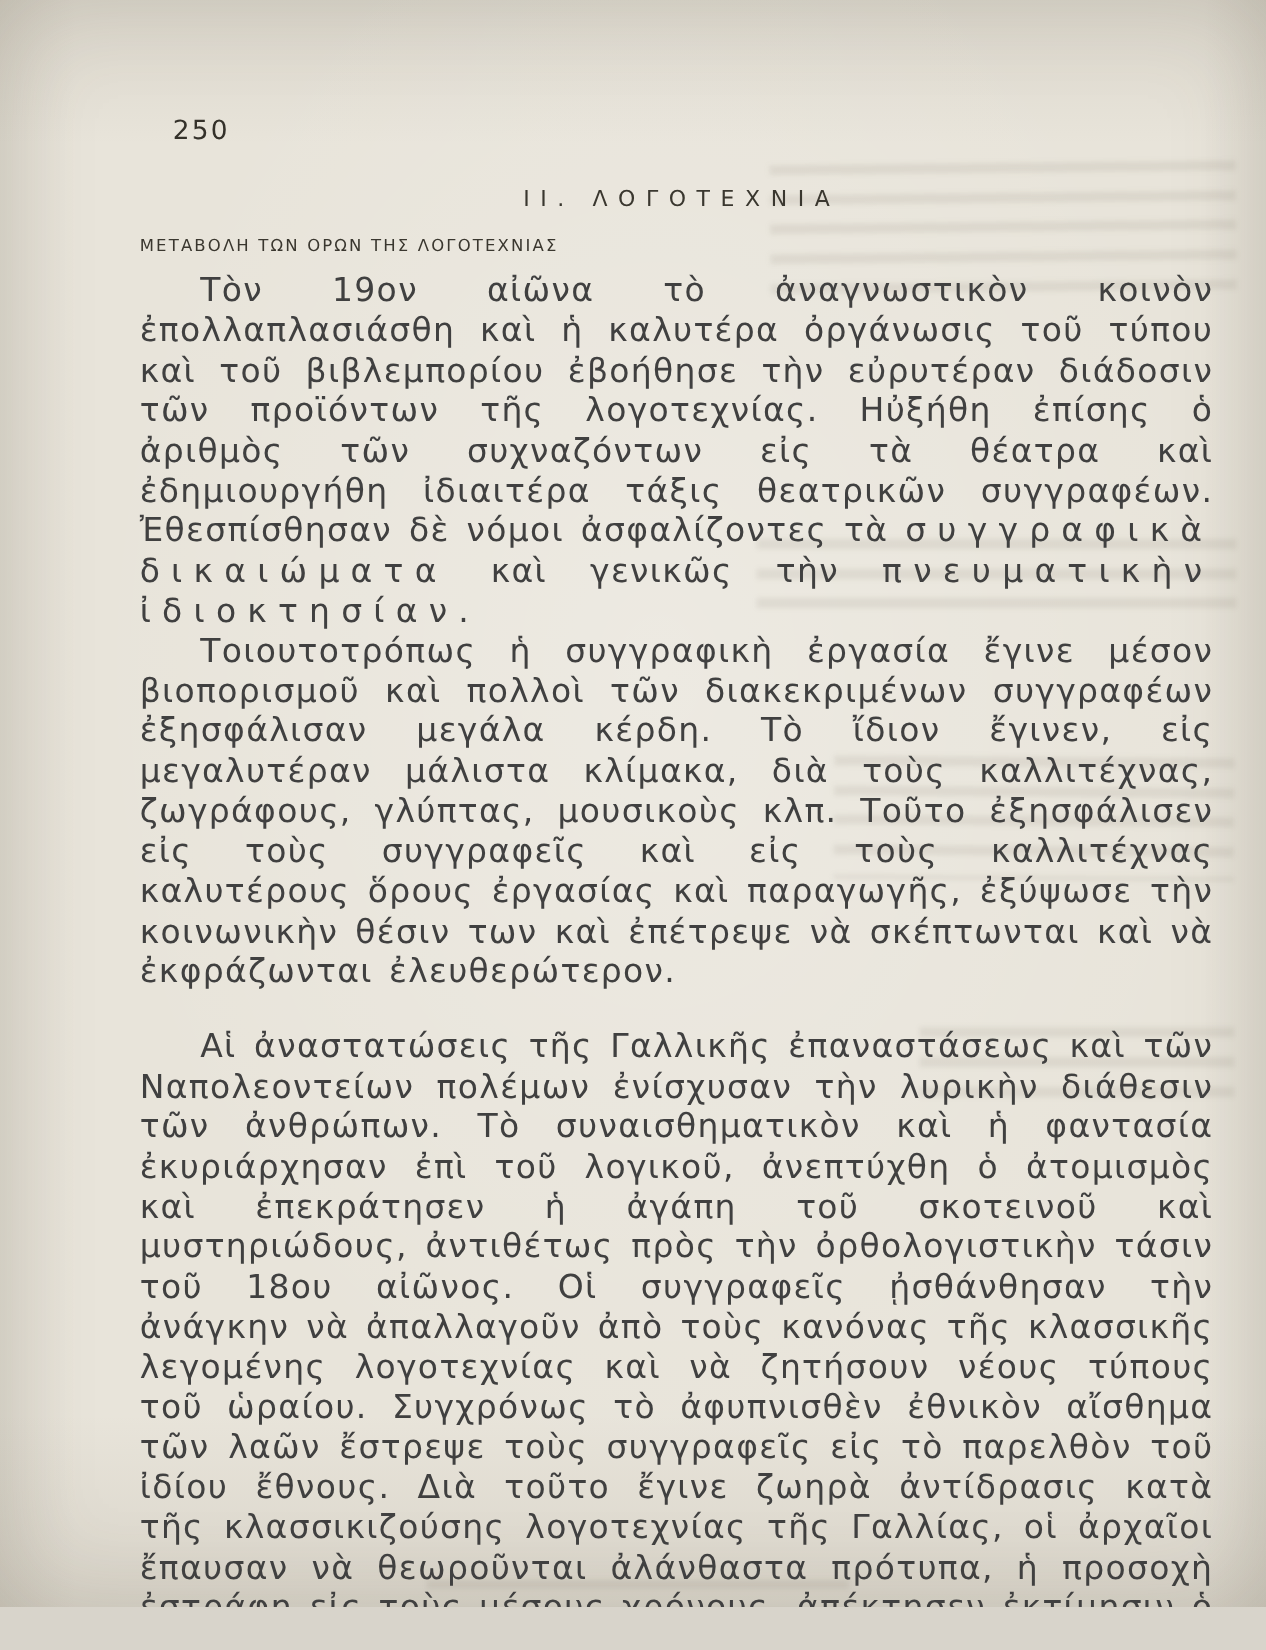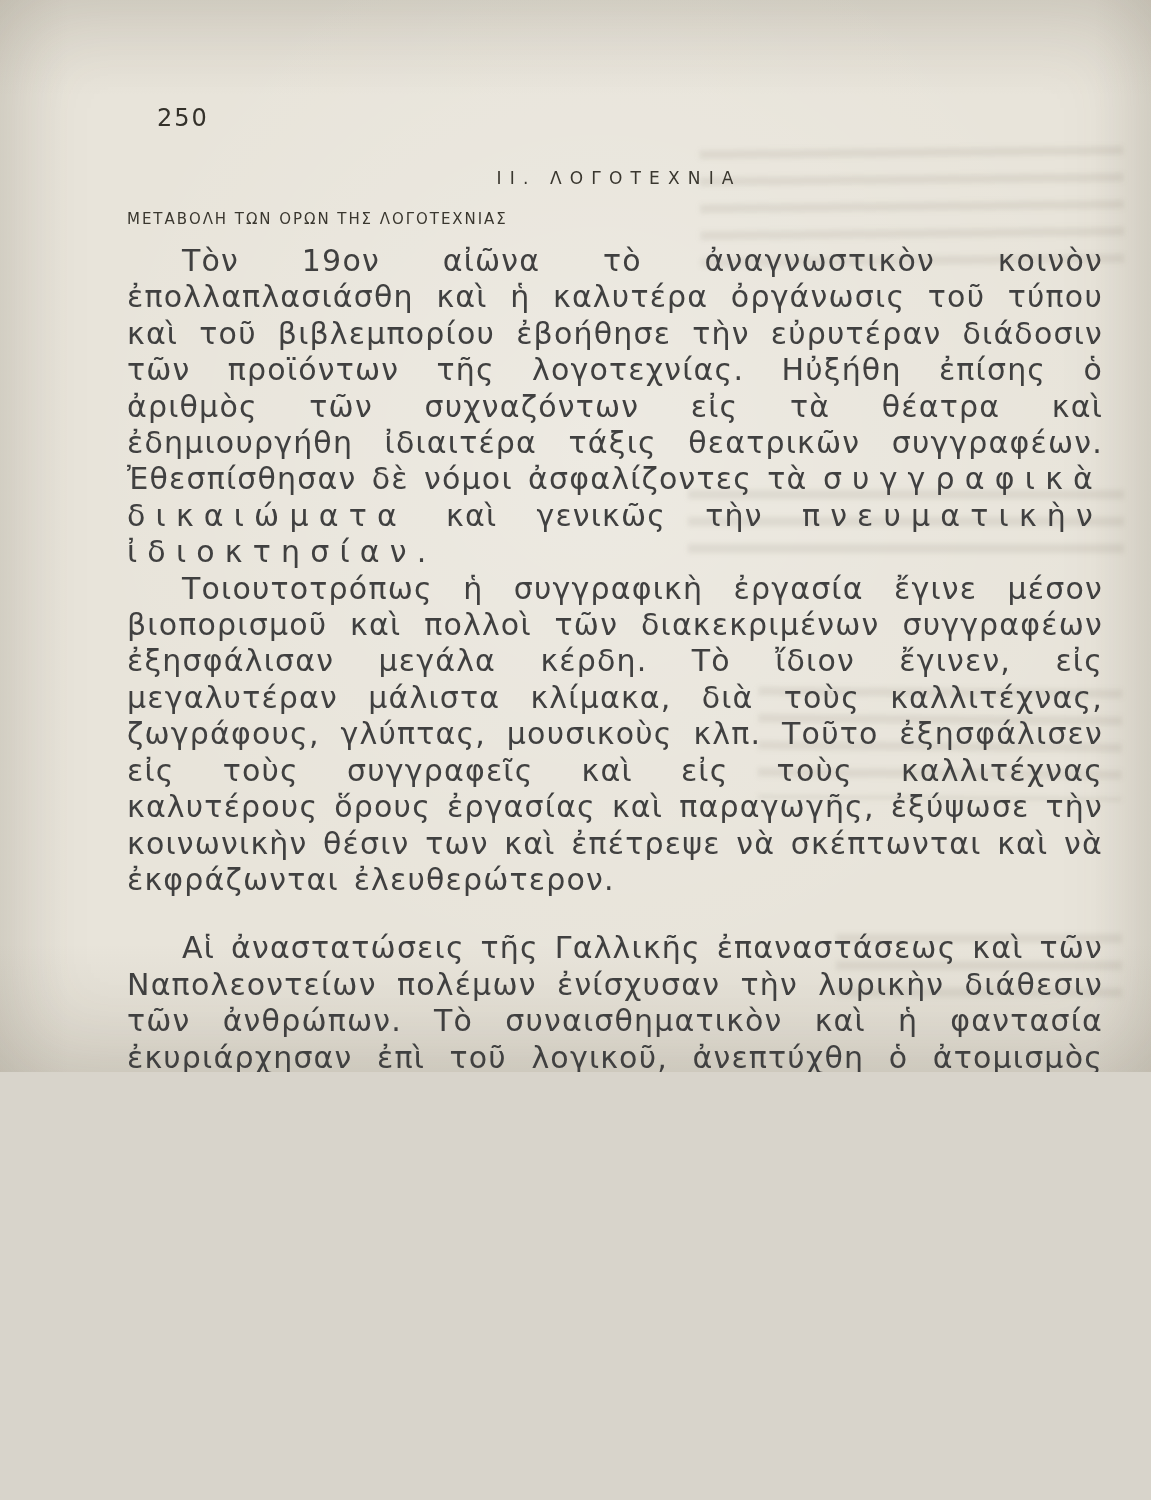--- a/index.html
+++ b/index.html
@@ -3,21 +3,21 @@
 <meta charset="utf-8">
 <style>
   html, body {
     margin: 0;
     padding: 0;
     background: #d8d4cb;
   }
   .page {
     position: relative;
     width: 1151px;
-    height: 1072px;
+    height: 1461px;
     margin: 0;
     background: #e8e4da;
     overflow: hidden;
     font-family: "DejaVu Sans", sans-serif;
     color: #39362e;
     box-shadow: inset 0 0 90px rgba(90, 82, 66, 0.18);
   }
   
   .page::before {
     content: "";
@@ -57,21 +57,21 @@
     color: #34312a;
   }
   .content {
     position: absolute;
     left: 127px;
     top: 168px;
     width: 976px;
   }
   .chapter-heading {
     margin: 0 0 22px 0;
-    font-size: 17px;
+    font-size: 20px;
     font-weight: normal;
     text-align: center;
     letter-spacing: 0.48em;
     text-indent: 0.48em;
     color: #3a372f;
   }
   .subheading {
     margin: 0 0 15px 0;
     font-size: 15px;
     font-weight: normal;

